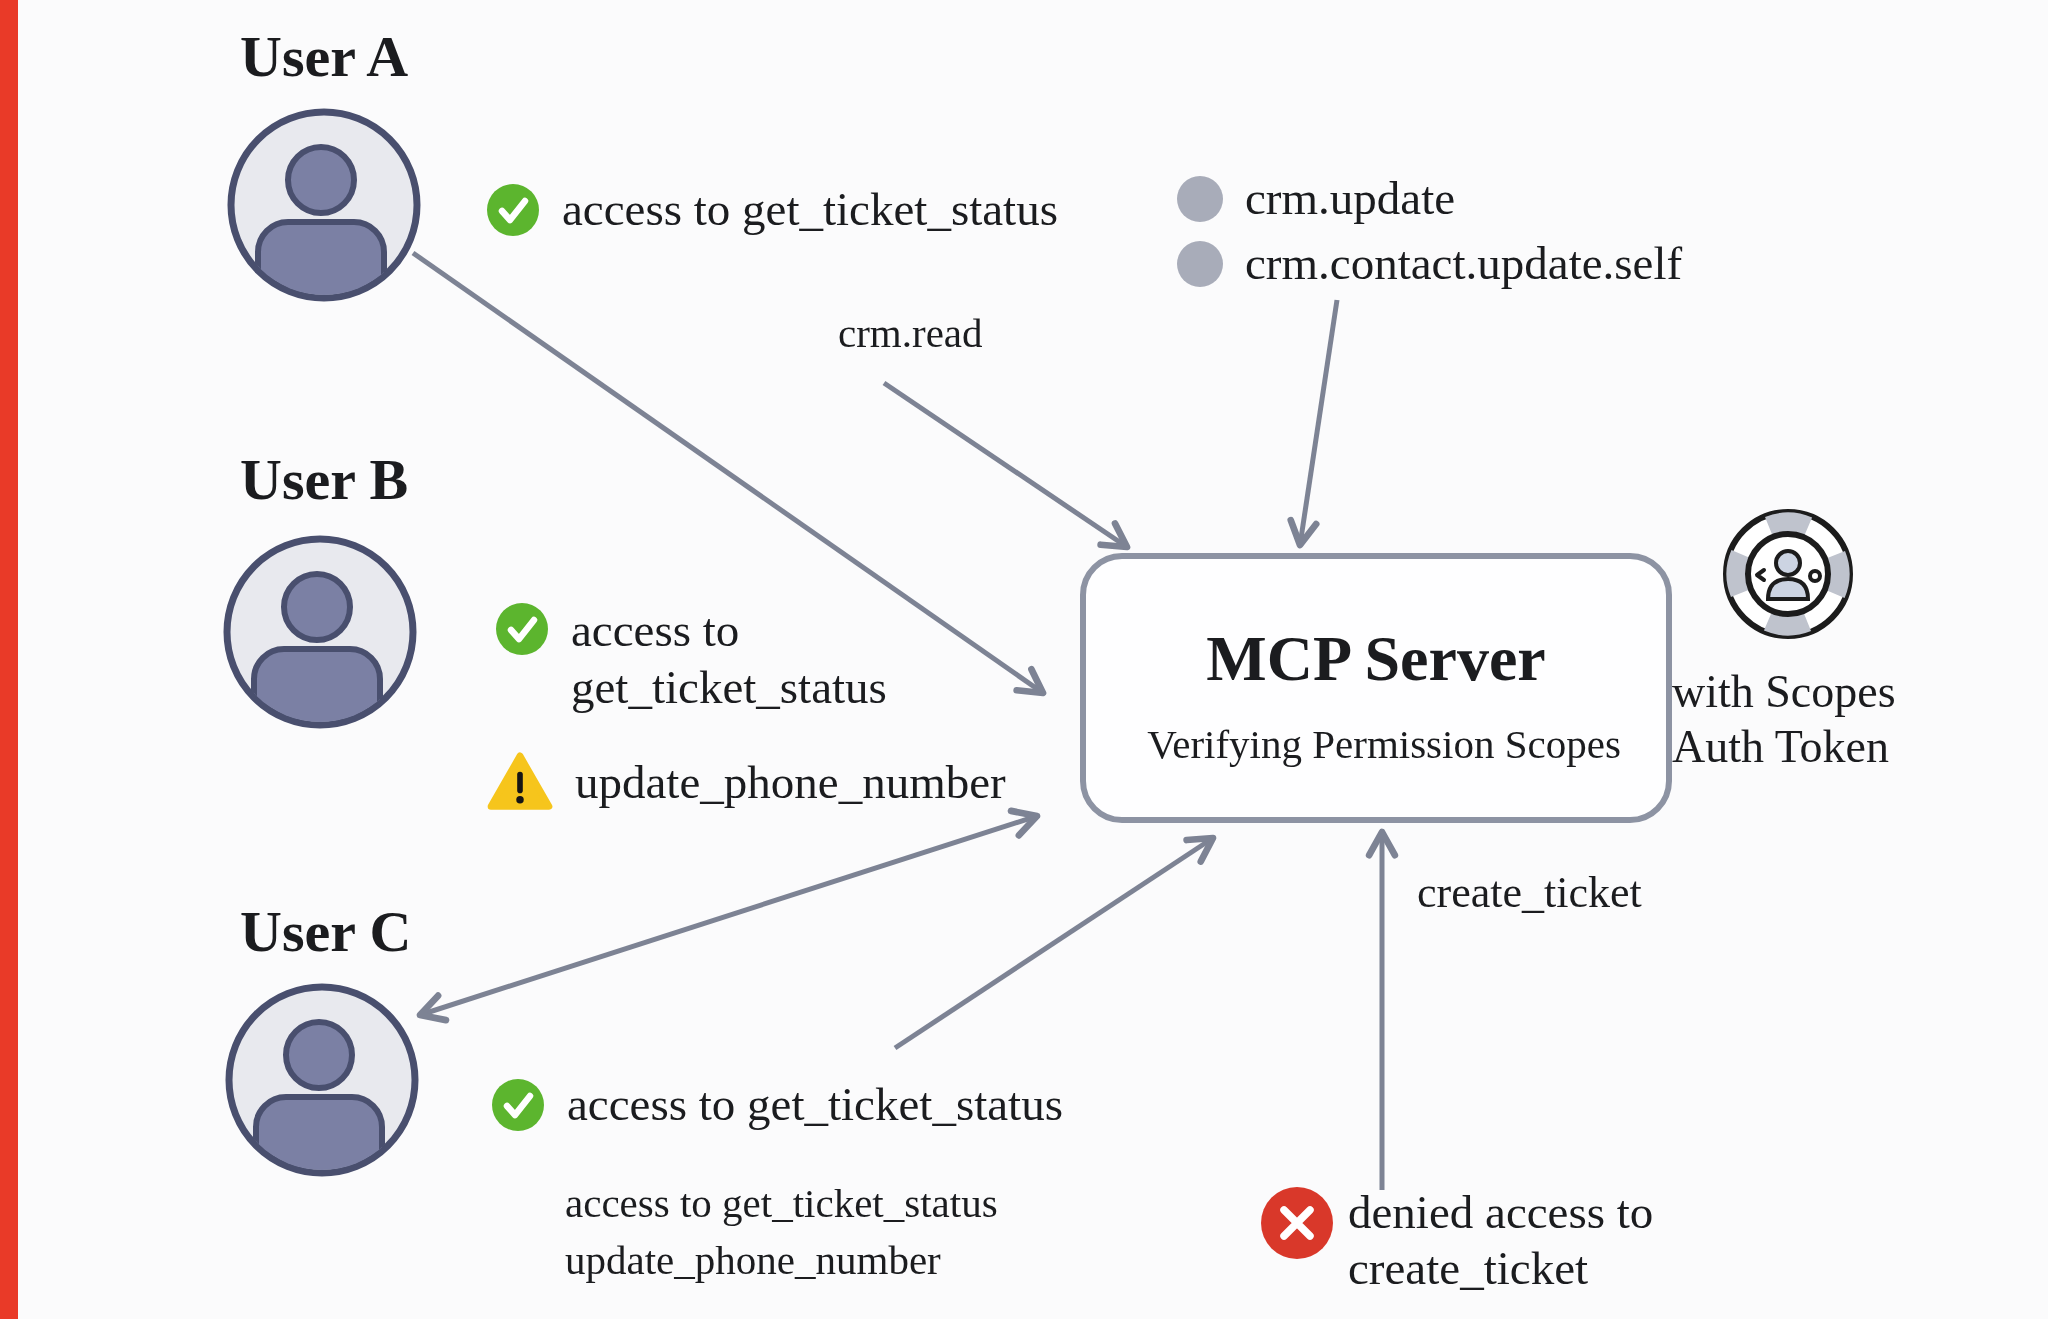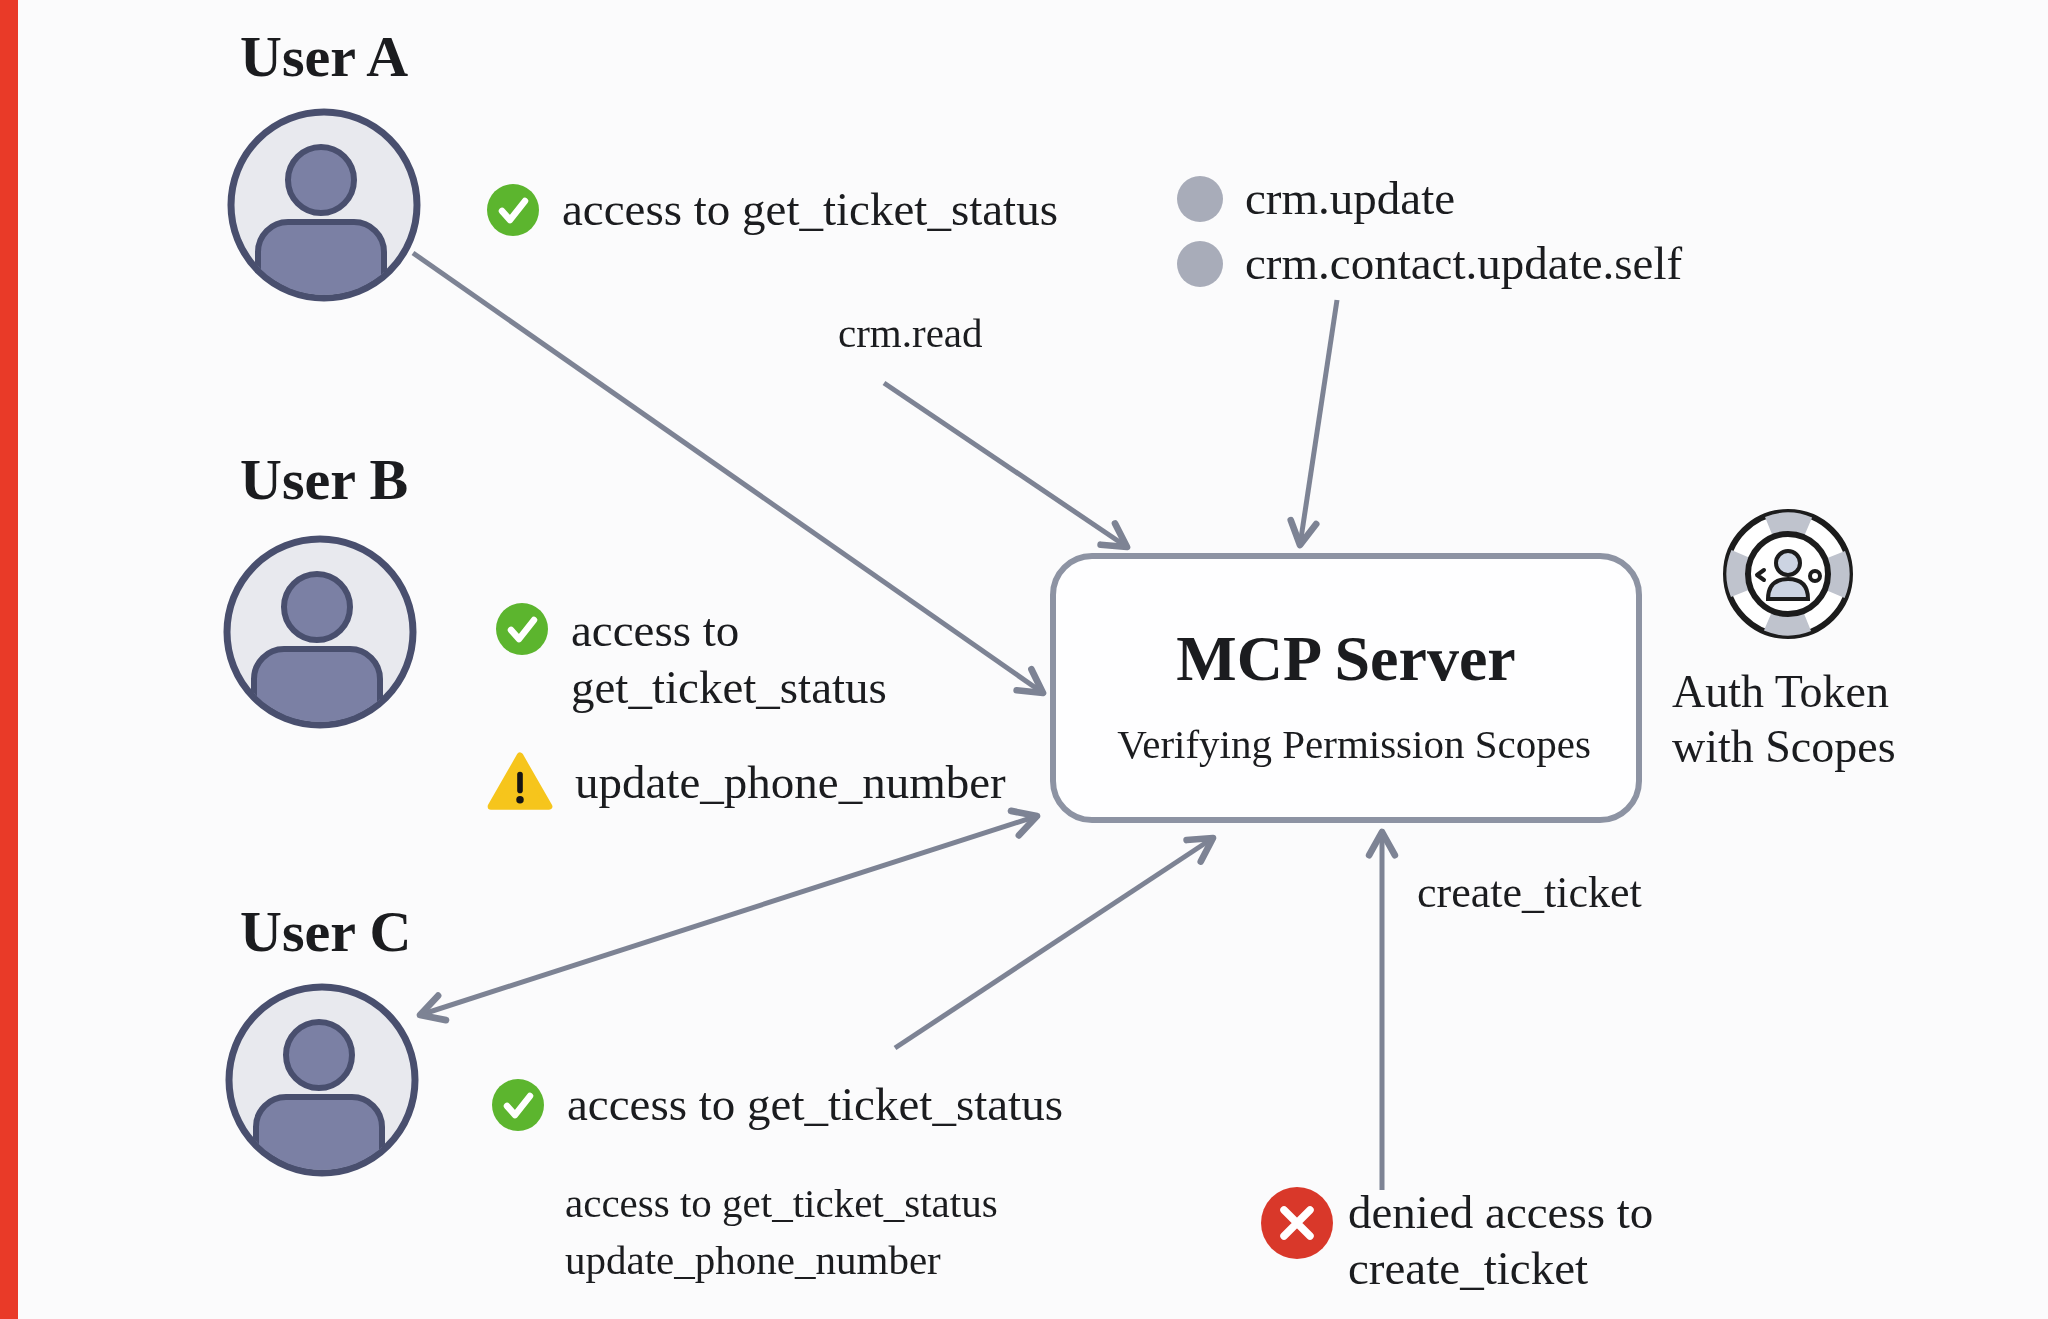--- a/index.html
+++ b/index.html
@@ -16,21 +16,21 @@
     letter-spacing:0px;white-space:nowrap;
   }
   .label{font-size:47px;line-height:57px;white-space:nowrap;}
   .row{position:absolute;display:flex;align-items:center;gap:22px;}
   .row.top{align-items:flex-start;}
   .row .icon-slot{flex:0 0 auto;}
   .textcol{display:flex;flex-direction:column;}
   .plainlabel{position:absolute;transform:translateY(-50%);font-size:41px;white-space:nowrap;}
   .bullet-dot{width:46px;height:46px;border-radius:50%;background:#a8acb9;}
   .server-box{
-    position:absolute;left:1050px;top:553px;width:592px;height:270px;
+    position:absolute;left:1080px;top:553px;width:592px;height:270px;
     border:6px solid #8d93a3;border-radius:42px;background:#fefeff;
     box-sizing:border-box;
   }
   .server-title{
     position:absolute;left:0;top:64px;width:100%;text-align:center;
     font-size:64px;font-weight:bold;line-height:72px;
   }
   .server-subtitle{
     position:absolute;left:0;top:158px;width:100%;text-align:center;
     font-size:41px;line-height:54px;margin-left:8px;
@@ -139,22 +139,22 @@
       <circle cx="0" cy="0" r="51" fill="none" stroke="#bfc3cd" stroke-width="21" stroke-dasharray="40 40"></circle>
     </g>
     <circle cx="0" cy="0" r="40" fill="#ffffff" stroke="#1c1c1c" stroke-width="6"></circle>
     <circle cx="0" cy="-11" r="12" fill="#ccd4e2" stroke="#1c1c1c" stroke-width="4"></circle>
     <path d="M-20,25 Q-20,5 0,5 Q20,5 20,25 Z" fill="#ccd4e2" stroke="#1c1c1c" stroke-width="4"></path>
     <path d="M-24,-4 l-7,5 l7,5" fill="none" stroke="#1c1c1c" stroke-width="4" stroke-linecap="round" stroke-linejoin="round"></path>
     <circle cx="27" cy="2" r="5" fill="none" stroke="#1c1c1c" stroke-width="4"></circle>
   </svg>
 
   <div class="abs" style="left:1672px;top:664px">
+    <div class="label" style="font-size:46px;line-height:55px">with Scopes</div>
     <div class="label" style="font-size:46px;line-height:55px">Auth Token</div>
-    <div class="label" style="font-size:46px;line-height:55px">with Scopes</div>
   </div>
 
   <div class="plainlabel" style="left:1417px;top:892px;font-size:44px">create_ticket</div>
 
   <div class="heading" style="left:240px;top:899px">User C</div>
 
   <svg class="abs" style="left:222px;top:980px" width="200" height="200" viewBox="-100 -100 200 200">
     <defs>
         <clipPath id="avC">
           <circle cx="0" cy="0" r="90"></circle>

